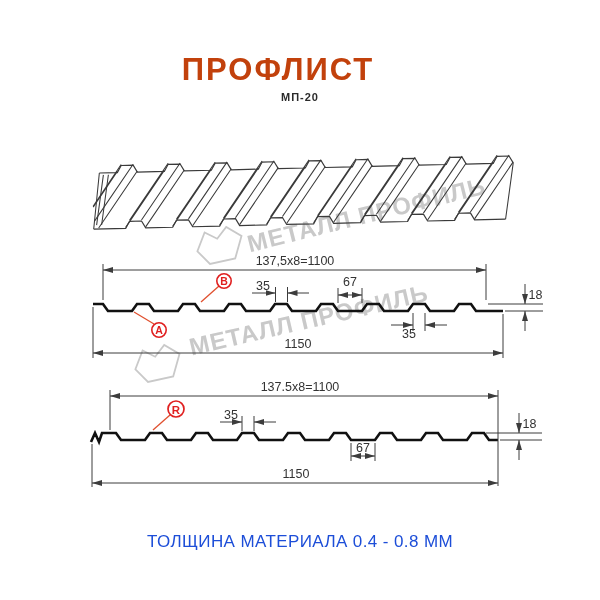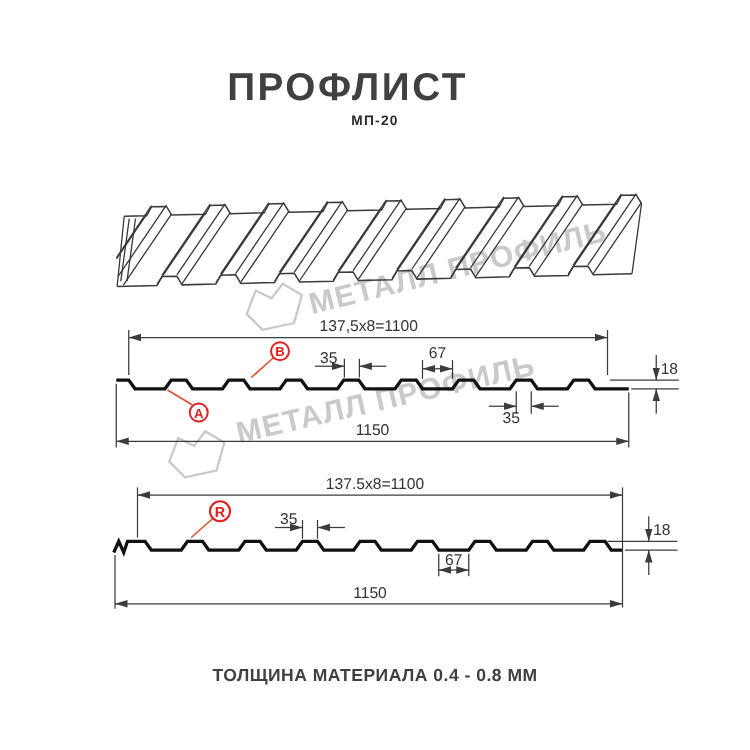--- a/index.html
+++ b/index.html
@@ -1,23 +1,23 @@
 <!DOCTYPE html>
 <html><head>
 <meta charset="utf-8">
 <style>
   html,body{margin:0;padding:0;background:#fff;}
   #stage{position:relative;width:600px;height:600px;background:#ffffff;overflow:hidden;
          font-family:"Liberation Sans",sans-serif;}
   .page-title{position:absolute;top:54px;left:0;width:556px;text-align:center;
-              font-size:31px;font-weight:800;letter-spacing:2px;color:#404040;line-height:1;}
+              font-size:31px;font-weight:800;letter-spacing:2px;color:#c2410c;line-height:1;}
   .page-subtitle{position:absolute;top:92px;left:0;width:600px;text-align:center;
               font-size:11px;font-weight:700;letter-spacing:1px;color:#2b2b2b;line-height:1;}
   .footer-note{position:absolute;top:533px;left:0;width:600px;text-align:center;
-              font-size:14px;font-weight:700;letter-spacing:0.4px;color:#404040;line-height:1;}
+              font-size:17px;font-weight:400;letter-spacing:0.4px;color:#1d4ed8;line-height:1;}
   .watermark{position:absolute;z-index:1;pointer-events:none;}
   .wm-text{position:absolute;white-space:nowrap;font-size:24px;font-weight:800;
            letter-spacing:1px;color:#c9c9c9;transform-origin:left top;line-height:1;}
   .wm-logo{position:absolute;}
   #drawing{position:absolute;left:0;top:0;z-index:2;}
   .hdr{z-index:3;}
   svg text{font-family:"Liberation Sans",sans-serif;font-size:12.5px;fill:#333333;}
   svg text.redlbl{font-size:10.5px;font-weight:bold;fill:#e02020;}
 </style>
 </head>

